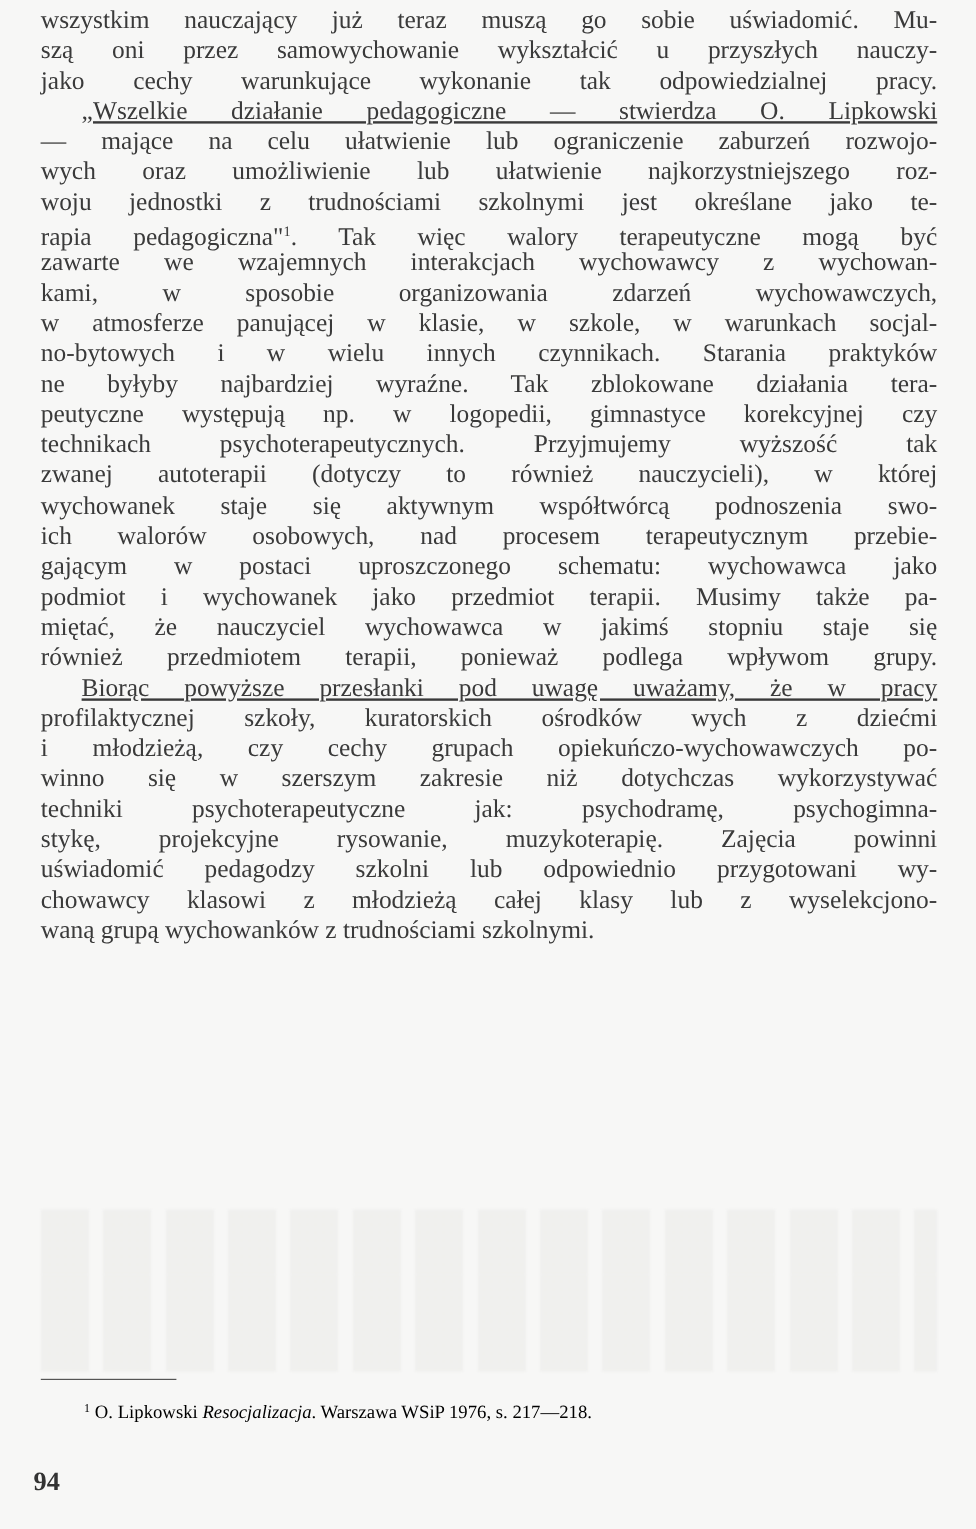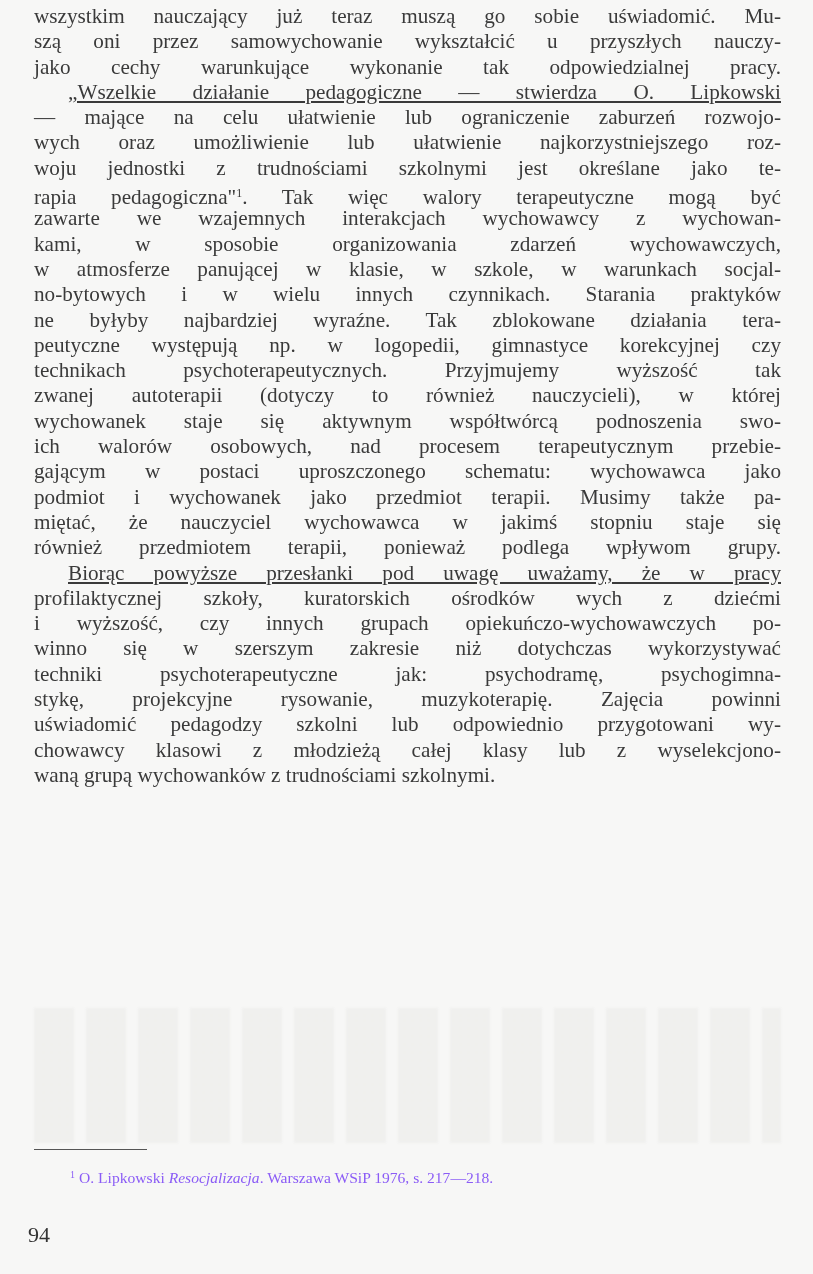--- a/index.html
+++ b/index.html
@@ -28,28 +28,28 @@
     font-size: 21px; line-height: 27px; color: #e8e8e6;
     filter: blur(1px);
   }
   .ghost span { display: block; height: 27px; background: repeating-linear-gradient(90deg, #ececea 0 40px, transparent 40px 52px); opacity: .7; }
   .footnote-rule {
     position: absolute; left: 34px; top: 1149px; width: 113px; height: 0;
     border-top: 1.5px solid #555;
   }
   .footnote {
     position: absolute; left: 70px; top: 1165px;
-    font-size: 15.6px; line-height: 20px; color: #8b5cf6;
+    font-size: 15.6px; line-height: 20px; color: #000000;
     white-space: nowrap;
   }
   .footnote sup { font-size: 10px; vertical-align: 5px; margin-right: 4px; }
   .footnote em { font-style: italic; }
   .page-number {
     position: absolute; left: 28px; top: 1222px;
-    font-size: 22px; color: #333;
+    font-size: 22px; color: #333; font-weight: bold;
   }
   sup.fn { font-size: 12px; vertical-align: 7px; }
 </style>
 </head>
 <body>
 
 <div class="page">
   <div class="body-text" id="body-text">
       <span class="line"><span>wszystkim nauczający już teraz muszą go sobie uświadomić. Mu-</span></span>
       <span class="line"><span>szą oni przez samowychowanie wykształcić u przyszłych nauczy-</span></span>
@@ -68,21 +68,21 @@
       <span class="line"><span>technikach psychoterapeutycznych. Przyjmujemy wyższość tak</span></span>
       <span class="line"><span>zwanej autoterapii (dotyczy to również nauczycieli), w której</span></span>
       <span class="line"><span>wychowanek staje się aktywnym współtwórcą podnoszenia swo-</span></span>
       <span class="line"><span>ich walorów osobowych, nad procesem terapeutycznym przebie-</span></span>
       <span class="line"><span>gającym w postaci uproszczonego schematu: wychowawca jako</span></span>
       <span class="line"><span>podmiot i wychowanek jako przedmiot terapii. Musimy także pa-</span></span>
       <span class="line"><span>miętać, że nauczyciel wychowawca w jakimś stopniu staje się</span></span>
       <span class="line"><span>również przedmiotem terapii, ponieważ podlega wpływom grupy.</span></span>
       <span class="line indent"><span>Biorąc powyższe przesłanki pod uwagę uważamy, że w pracy</span></span>
       <span class="line"><span>profilaktycznej szkoły, kuratorskich ośrodków wych z dziećmi</span></span>
-      <span class="line"><span>i wyższość, czy innych grupach opiekuńczo-wychowawczych po-</span></span>
+      <span class="line"><span>i młodzieżą, czy cechy grupach opiekuńczo-wychowawczych po-</span></span>
       <span class="line"><span>winno się w szerszym zakresie niż dotychczas wykorzystywać</span></span>
       <span class="line"><span>techniki psychoterapeutyczne jak: psychodramę, psychogimna-</span></span>
       <span class="line"><span>stykę, projekcyjne rysowanie, muzykoterapię. Zajęcia powinni</span></span>
       <span class="line"><span>uświadomić pedagodzy szkolni lub odpowiednio przygotowani wy-</span></span>
       <span class="line"><span>chowawcy klasowi z młodzieżą całej klasy lub z wyselekcjono-</span></span>
       <span class="line last"><span>waną grupą wychowanków z trudnościami szkolnymi.</span></span>
     </div>
 
   <div class="ghost">
     <span></span>

